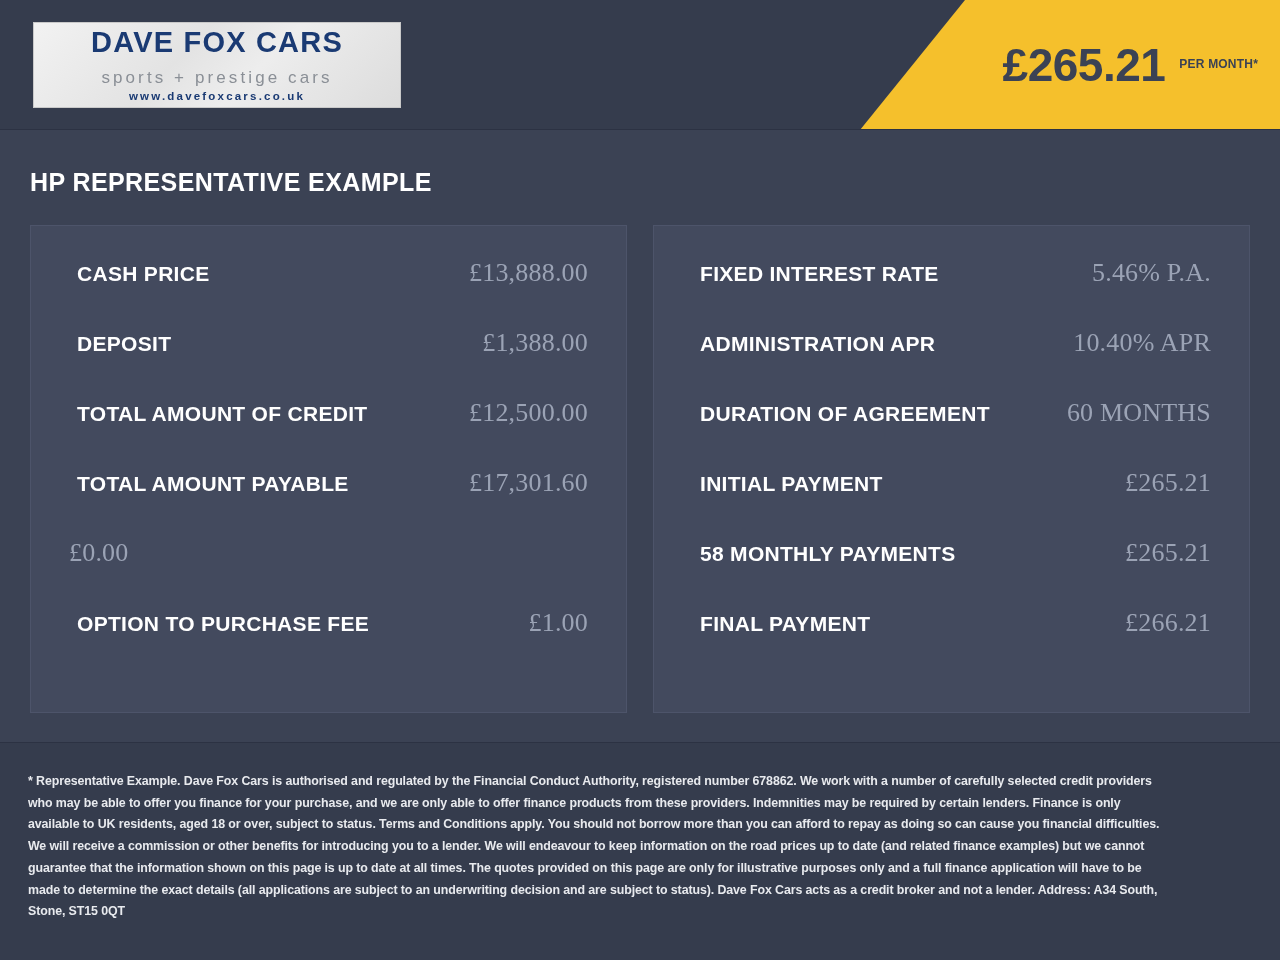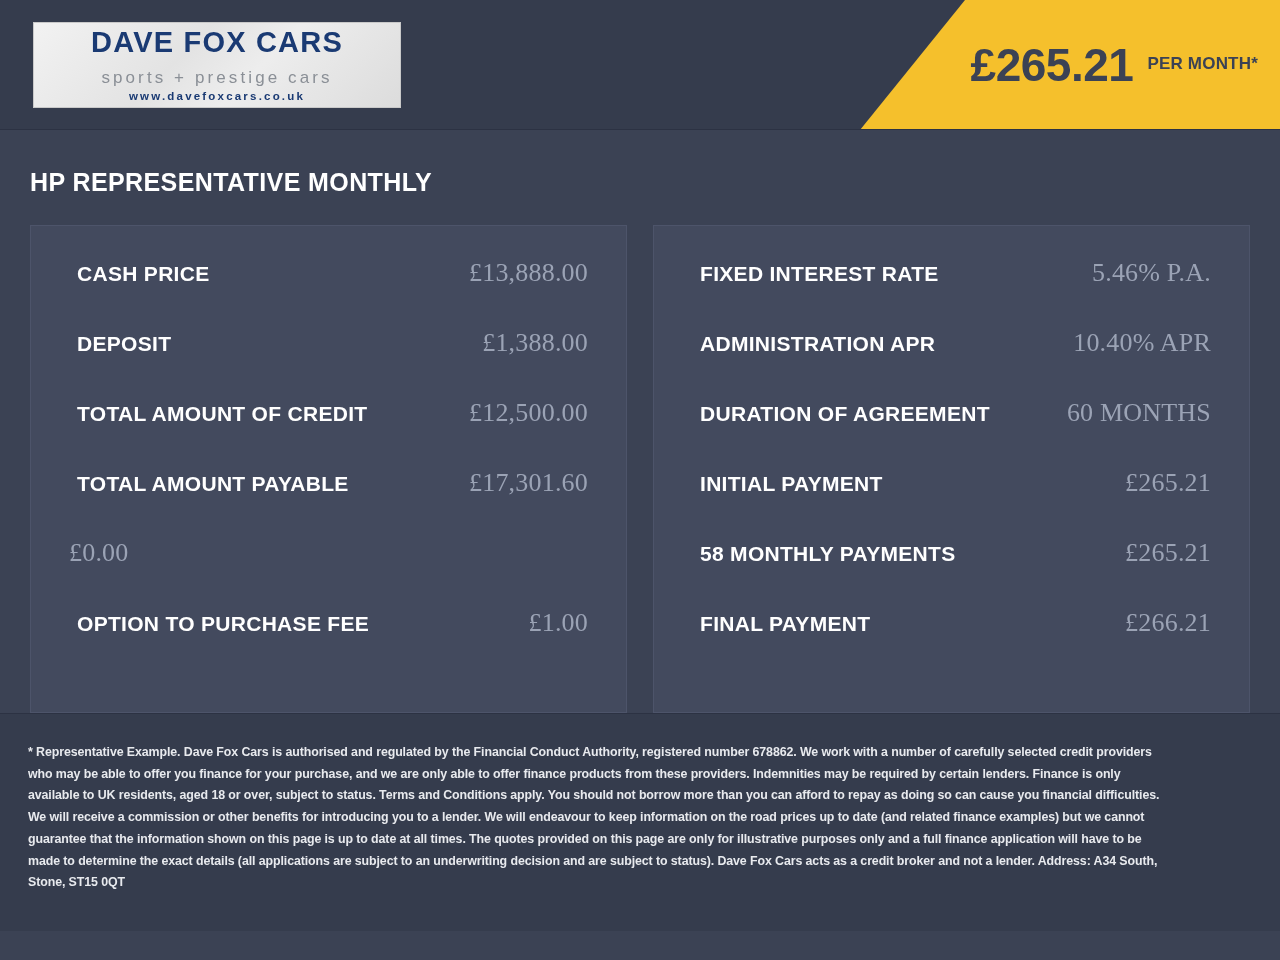--- a/index.html
+++ b/index.html
@@ -75,21 +75,21 @@
     font-family: "Liberation Sans", sans-serif;
     font-weight: bold;
     font-size: 46px;
     color: #3b4254;
     letter-spacing: -0.5px;
     line-height: 1;
   }
   .price-per {
     font-family: "Liberation Sans", sans-serif;
     font-weight: bold;
-    font-size: 17px;
+    font-size: 12px;
     color: #3b4254;
     margin-left: 14px;
     letter-spacing: 0.2px;
     padding-bottom: 3px;
   }
 
   
   .title {
     margin: 38px 0 0 30px;
     font-family: "Liberation Sans", sans-serif;
@@ -130,21 +130,21 @@
     font-weight: normal;
     font-size: 26px;
     color: #9ba3b5;
     letter-spacing: 0.2px;
   }
 
   
   .disclaimer {
     position: absolute;
     left: 0; right: 0;
-    top: 713px;
+    top: 742px;
     background: #353c4d;
     border-top: 1px solid #2c3243;
     min-height: 218px;
     padding: 28px 110px 26px 28px;
   }
   .disclaimer p {
     font-family: "Liberation Sans", sans-serif;
     font-size: 12.4px;
     font-weight: bold;
     line-height: 1.75;
@@ -162,21 +162,21 @@
       <div class="logo-main">DAVE FOX CARS</div>
       <div class="logo-sub">sports + prestige cars</div>
       <div class="logo-url">www.davefoxcars.co.uk</div>
     </div>
     <div class="price-banner">
       <span class="price-amount">£265.21</span>
       <span class="price-per">PER MONTH*</span>
     </div>
   </div>
 
-  <h1 class="title">HP REPRESENTATIVE MONTHLY</h1>
+  <h1 class="title">HP REPRESENTATIVE EXAMPLE</h1>
 
   <div class="panels">
 
     <div class="panel">
       <div class="row">
         <span class="row-label">CASH PRICE</span>
         <span class="row-value">£13,888.00</span>
       </div>
       <div class="row">
         <span class="row-label">DEPOSIT</span>

